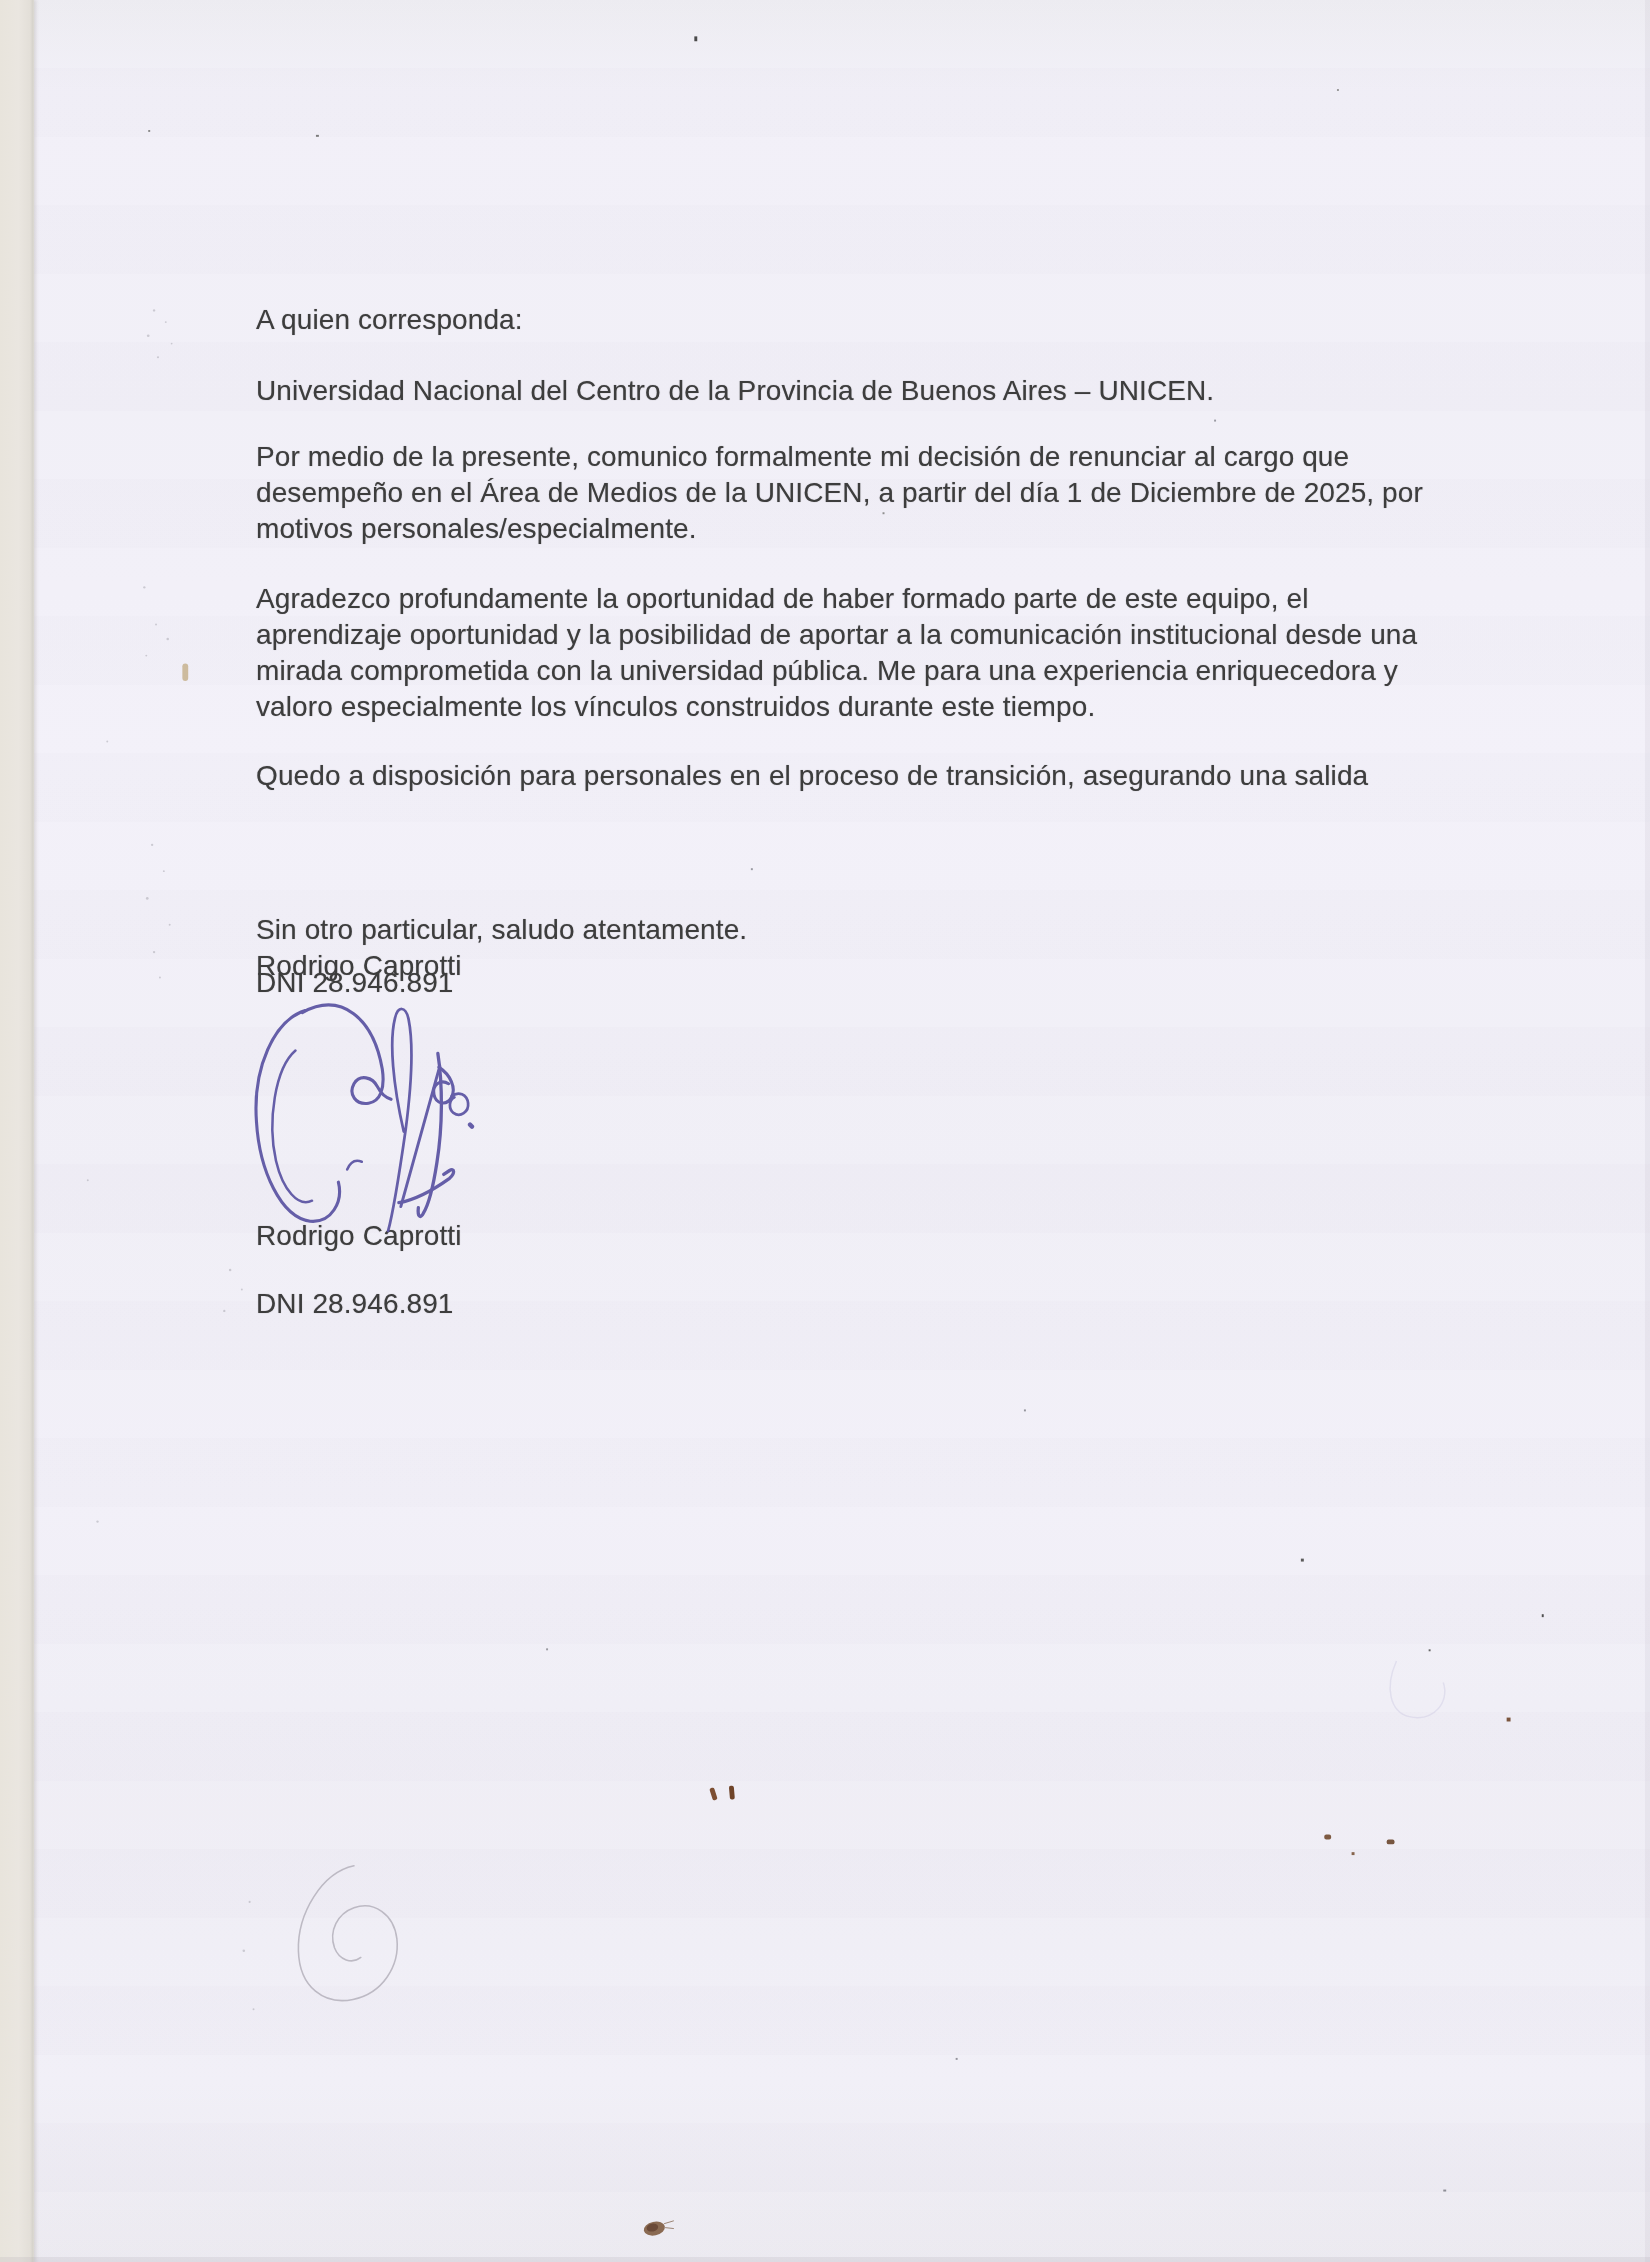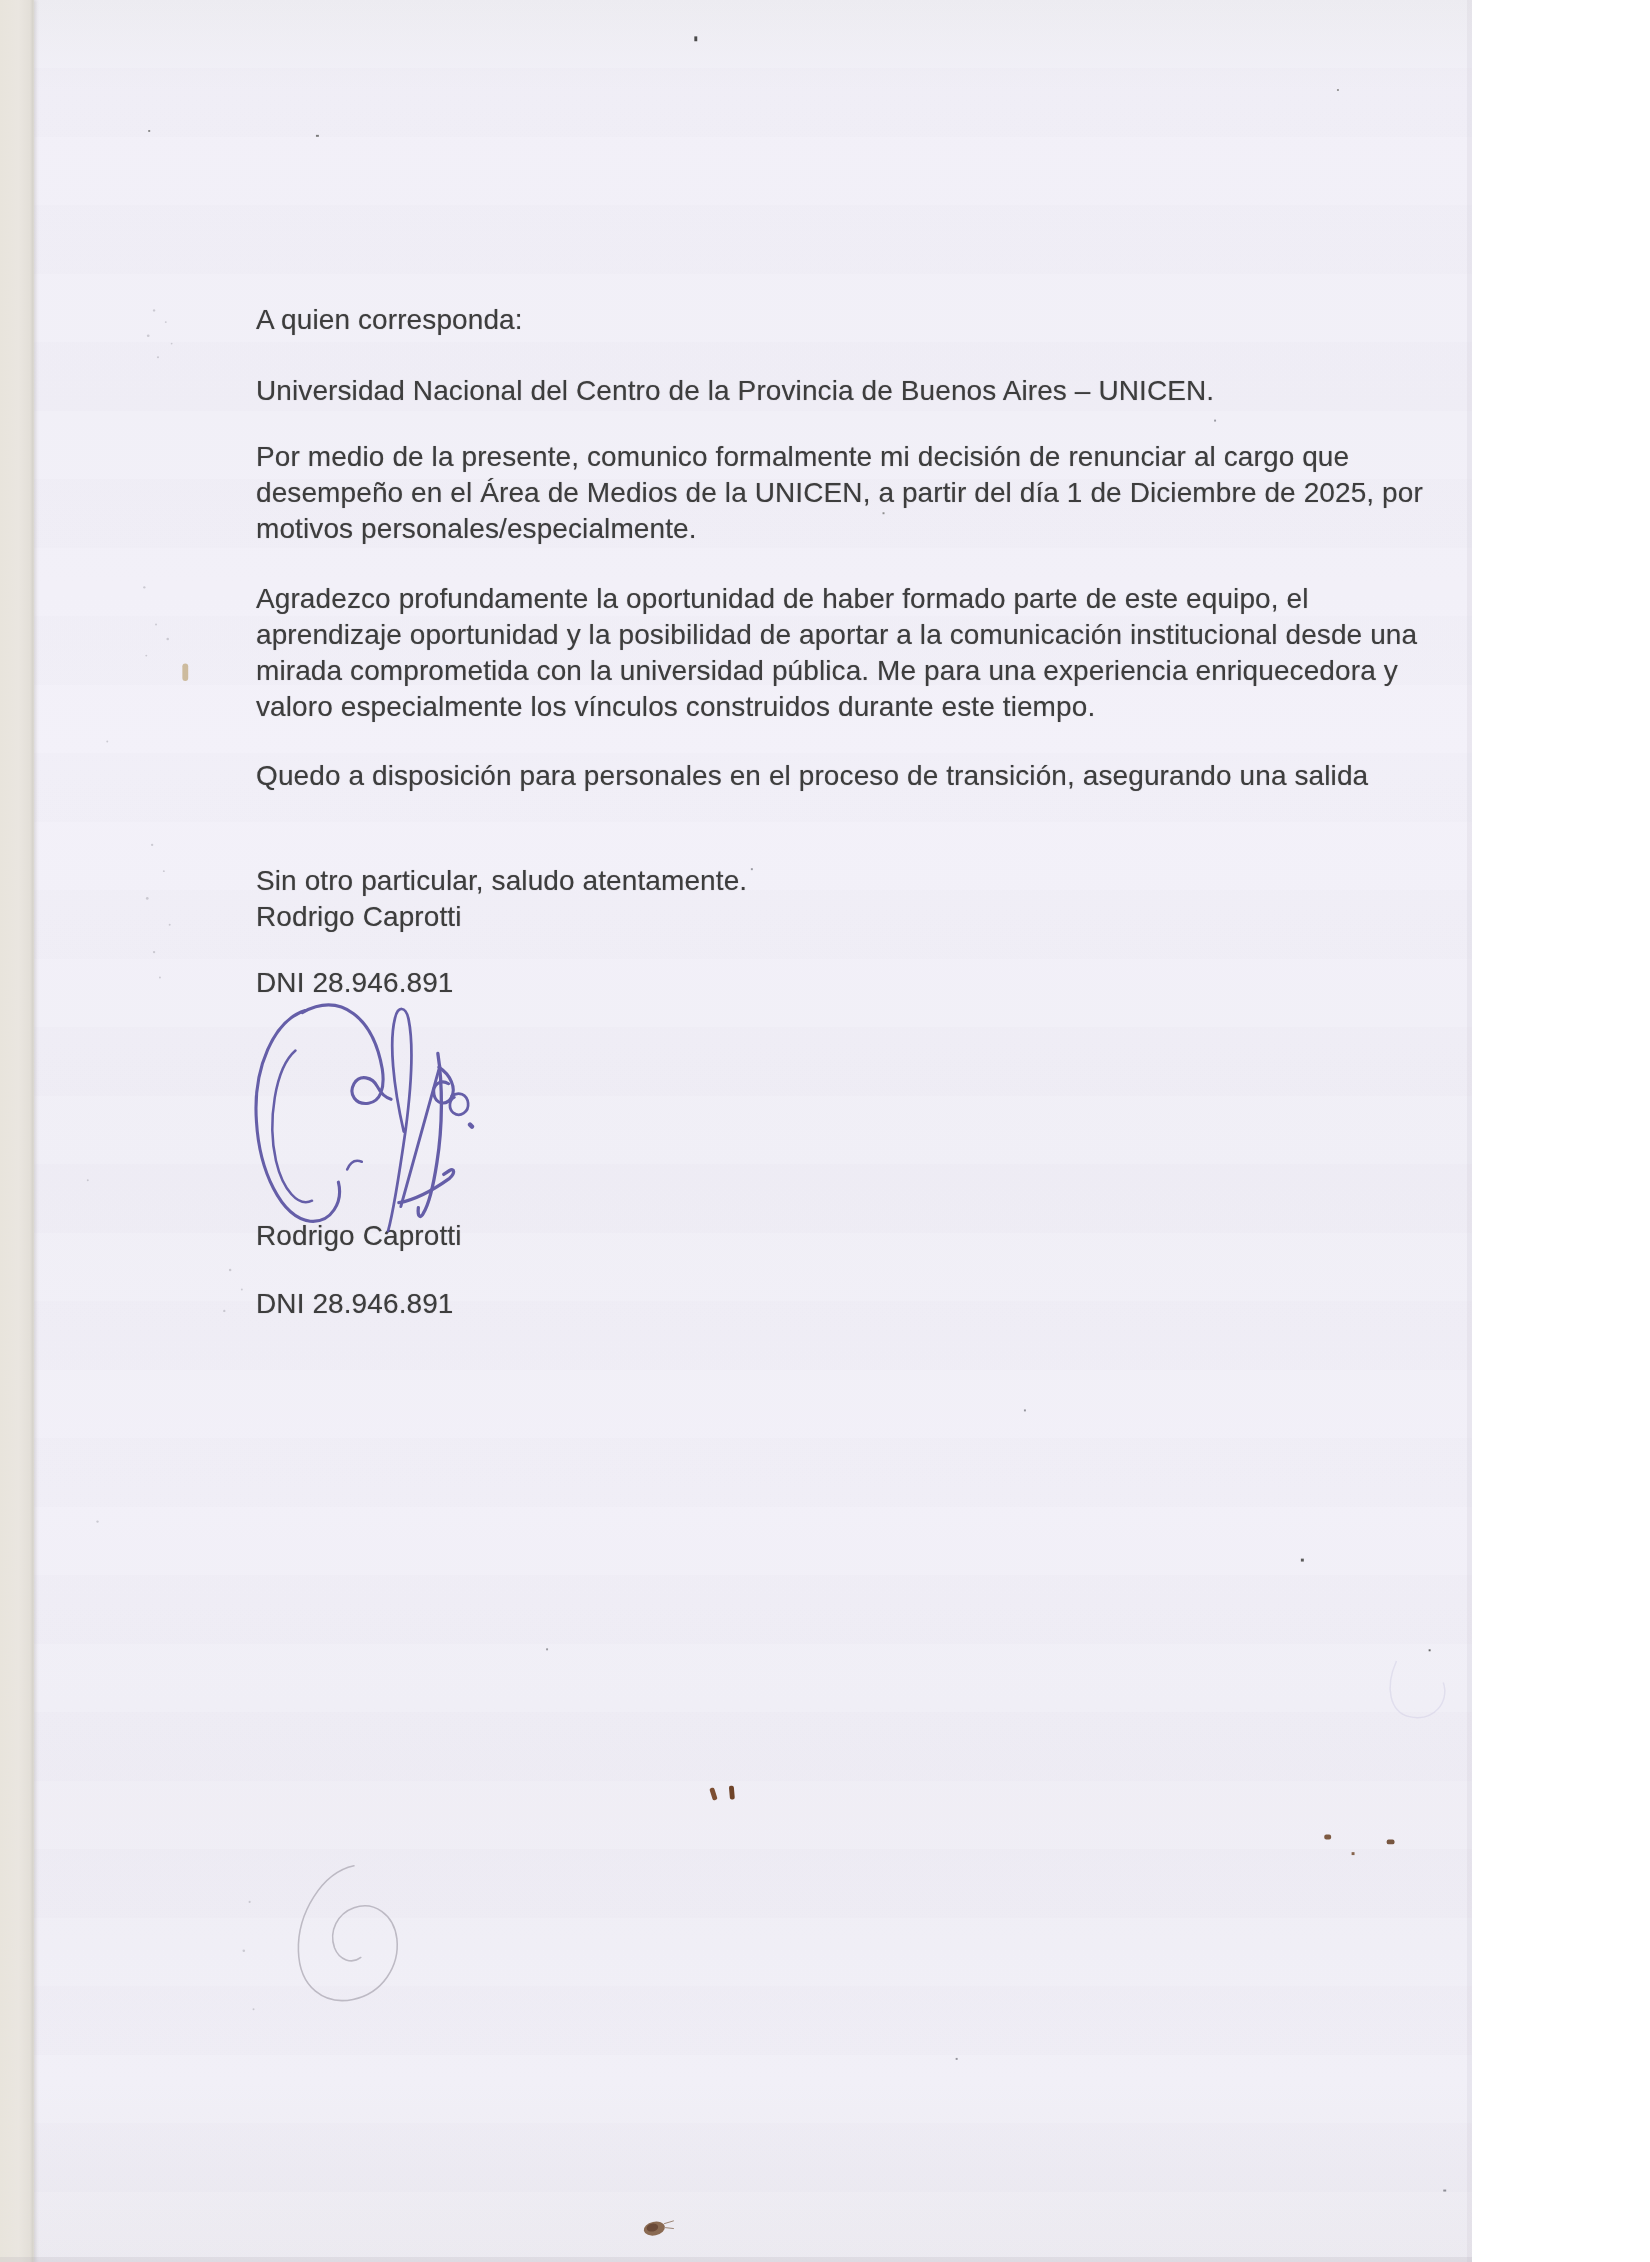--- a/index.html
+++ b/index.html
@@ -5,21 +5,21 @@
   html, body {
     margin: 0;
     padding: 0;
     width: 1650px;
     height: 2263px;
     overflow: hidden;
     font-family: "Liberation Sans", "DejaVu Sans", sans-serif;
   }
   .scan-page {
     position: relative;
-    width: 1472px;
+    width: 1650px;
     height: 2263px;
     background:
       linear-gradient(180deg,
         #ecebf1 0%, #f2f0f8 4%,
         #f1eff7 18%, #f3f1f9 34%,
         #f0eef6 52%, #f2f0f8 66%,
         #efedf5 80%, #f1eff7 92%, #ebe9f0 100%);
     overflow: hidden;
   }
   .scan-bands {
@@ -91,21 +91,21 @@
     <div>Agradezco profundamente la oportunidad de haber formado parte de este equipo, el</div>
     <div>aprendizaje oportunidad y la posibilidad de aportar a la comunicación institucional desde una</div>
     <div>mirada comprometida con la universidad pública. Me para una experiencia enriquecedora y</div>
     <div>valoro especialmente los vínculos construidos durante este tiempo.</div>
   </div>
 
   <div class="para" style="top:758px">
     <div>Quedo a disposición para personales en el proceso de transición, asegurando una salida</div>
   </div>
 
-  <div class="para" style="top:863px">
+  <div class="para" style="top:912px">
     <div>Sin otro particular, saludo atentamente.</div>
     <div>Rodrigo Caprotti</div>
   </div>
 
   <div class="para" style="top:965px">
     <div>DNI 28.946.891</div>
   </div>
 
   <div class="para" style="top:1218px">
     <div>Rodrigo Caprotti</div>

